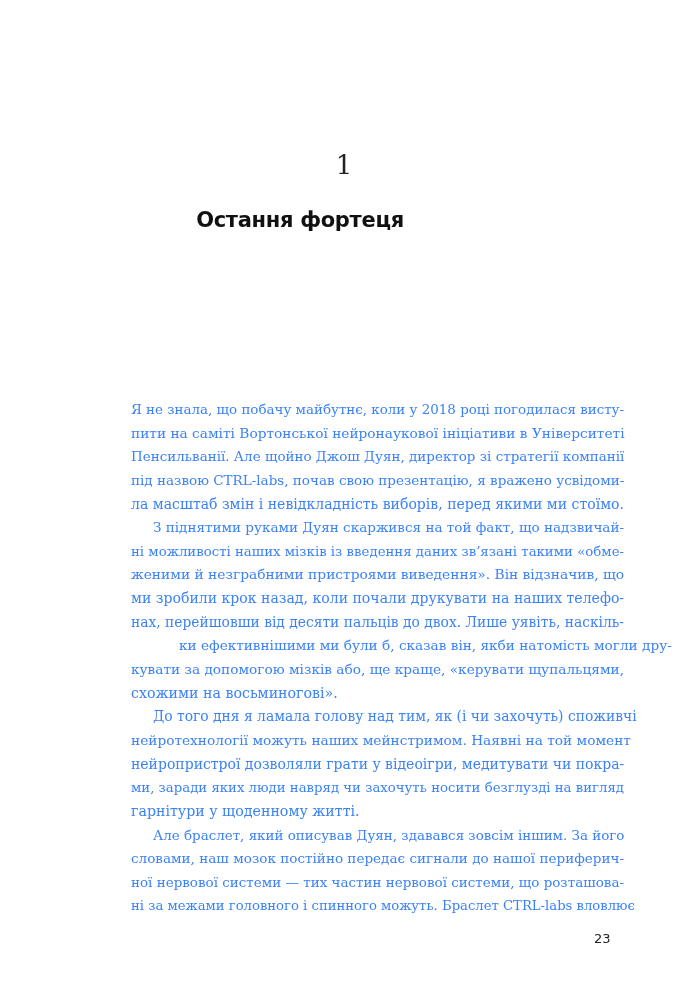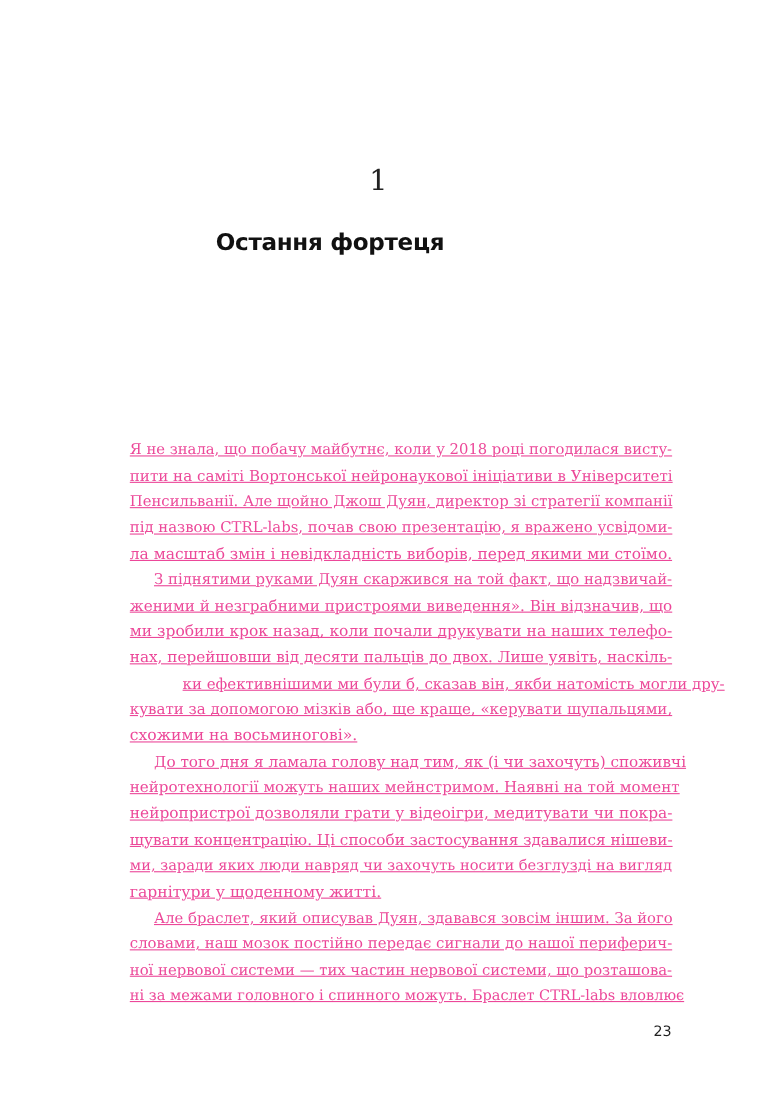--- a/index.html
+++ b/index.html
@@ -10,23 +10,23 @@
       font-family: "DejaVu Serif", serif; font-weight: 300;
       font-size: 26px; color: #222;
     }
     .chapter-title {
       position: absolute; left: 0; width: 600px; top: 208px;
       text-align: center;
       font-family: "DejaVu Sans", sans-serif; font-weight: bold;
       font-size: 21px; letter-spacing: -0.3px; color: #111;
     }
     .body-text {
-      position: absolute; left: 118px; top: 398px; width: 493px;
+      position: absolute; left: 131px; top: 398px; width: 493px;
       font-family: "DejaVu Serif", serif; font-size: 14.2px;
-      line-height: 23.65px; color: #ec4899; text-decoration: underline;
+      line-height: 23.65px; color: #3b82f6;
     }
     .line {
       display: block; white-space: nowrap;
       text-align: justify; text-align-last: justify;
       height: 23.65px; overflow: visible;
     }
     .line.last { text-align-last: left; }
     .line.indent { padding-left: 22px; }
     .page-number {
       position: absolute; left: 594px; top: 931px;
@@ -44,33 +44,33 @@
   <div>
     <span class="line" style="white-space: nowrap; font-size: 13.43px;">Я не знала, що побачу майбутнє, коли у 2018 році погодилася висту-</span>
     <span class="line" style="white-space: nowrap; font-size: 13.72px;">пити на саміті Вортонської нейронаукової ініціативи в Університеті</span>
     <span class="line" style="white-space: nowrap; font-size: 13.47px;">Пенсильванії. Але щойно Джош Дуян, директор зі стратегії компанії</span>
     <span class="line" style="white-space: nowrap; font-size: 13.52px;">під назвою CTRL-labs, почав свою презентацію, я вражено усвідоми-</span>
     <span class="line last" style="white-space: nowrap; font-size: 14.04px;">ла масштаб змін і невідкладність виборів, перед якими ми стоїмо.</span>
   </div>
 
   <div>
     <span class="line indent" style="white-space: nowrap; font-size: 13.54px;">З піднятими руками Дуян скаржився на той факт, що надзвичай-</span>
+    <span class="line" style="white-space: nowrap; font-size: 13.31px;">ні можливості наших мізків із введення даних зв’язані такими «обме-</span>
     <span class="line" style="white-space: nowrap; font-size: 13.79px;">женими й незграбними пристроями виведення». Він відзначив, що</span>
     <span class="line" style="white-space: nowrap; font-size: 14.07px;">ми зробили крок назад, коли почали друкувати на наших телефо-</span>
     <span class="line" style="white-space: nowrap; font-size: 13.84px;">нах, перейшовши від десяти пальців до двох. Лише уявіть, наскіль-</span>
     <span class="line" style="white-space: nowrap; font-size: 13.64px; margin-left: 48px;">ки ефективнішими ми були б, сказав він, якби натомість могли дру-</span>
     <span class="line" style="white-space: nowrap; font-size: 13.68px;">кувати за допомогою мізків або, ще краще, «керувати щупальцями,</span>
     <span class="line last" style="white-space: nowrap;">схожими на восьминогові».</span>
   </div>
 
   <div>
     <span class="line indent" style="white-space: nowrap; font-size: 13.86px;">До того дня я ламала голову над тим, як (і чи захочуть) споживчі</span>
     <span class="line" style="white-space: nowrap; font-size: 13.71px;">нейротехнології можуть наших мейнстримом. Наявні на той момент</span>
     <span class="line" style="white-space: nowrap; font-size: 14px;">нейропристрої дозволяли грати у відеоігри, медитувати чи покра-</span>
-    <span class="line" style="white-space: nowrap; font-size: 13.86px;">щувати концентрацію. Ці способи застосування здавалися нішеви-</span>
     <span class="line" style="white-space: nowrap; font-size: 13.28px;">ми, заради яких люди навряд чи захочуть носити безглузді на вигляд</span>
     <span class="line last" style="white-space: nowrap;">гарнітури у щоденному житті.</span>
   </div>
 
   <div>
     <span class="line indent" style="white-space: nowrap; font-size: 13.44px;">Але браслет, який описував Дуян, здавався зовсім іншим. За його</span>
     <span class="line" style="white-space: nowrap; font-size: 13.56px;">словами, наш мозок постійно передає сигнали до нашої периферич-</span>
     <span class="line" style="white-space: nowrap; font-size: 13.48px;">ної нервової системи — тих частин нервової системи, що розташова-</span>
     <span class="line" style="white-space: nowrap; font-size: 13.2px;">ні за межами головного і спинного можуть. Браслет CTRL-labs вловлює</span>
   </div>

